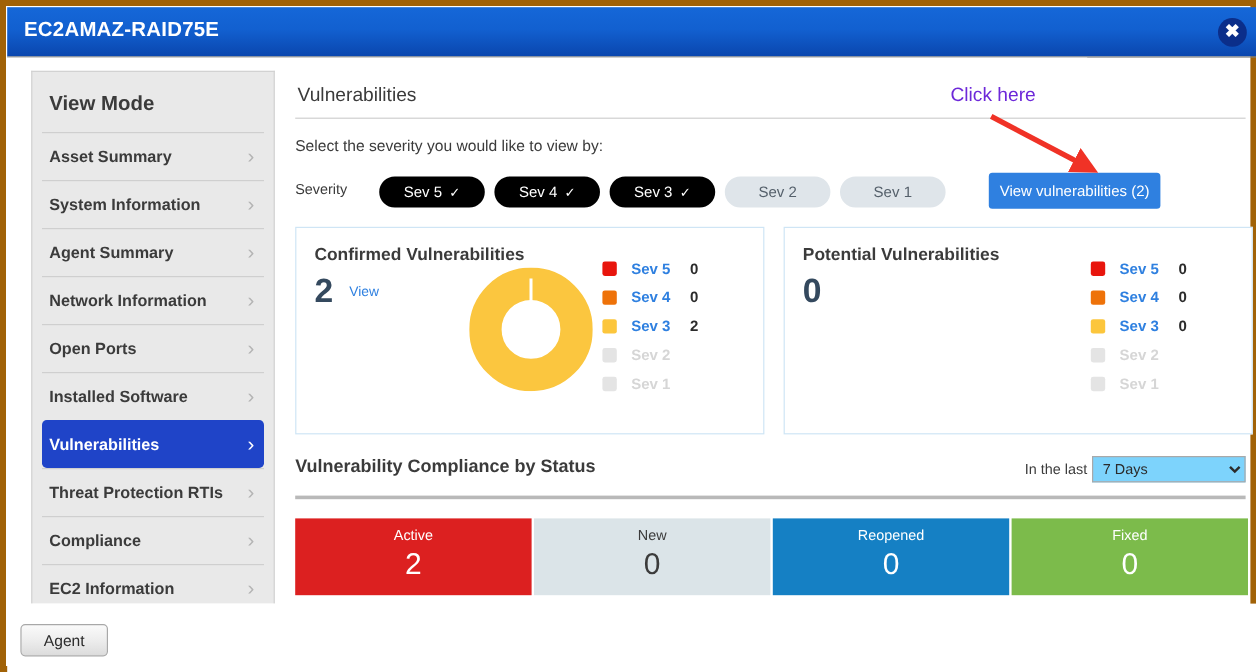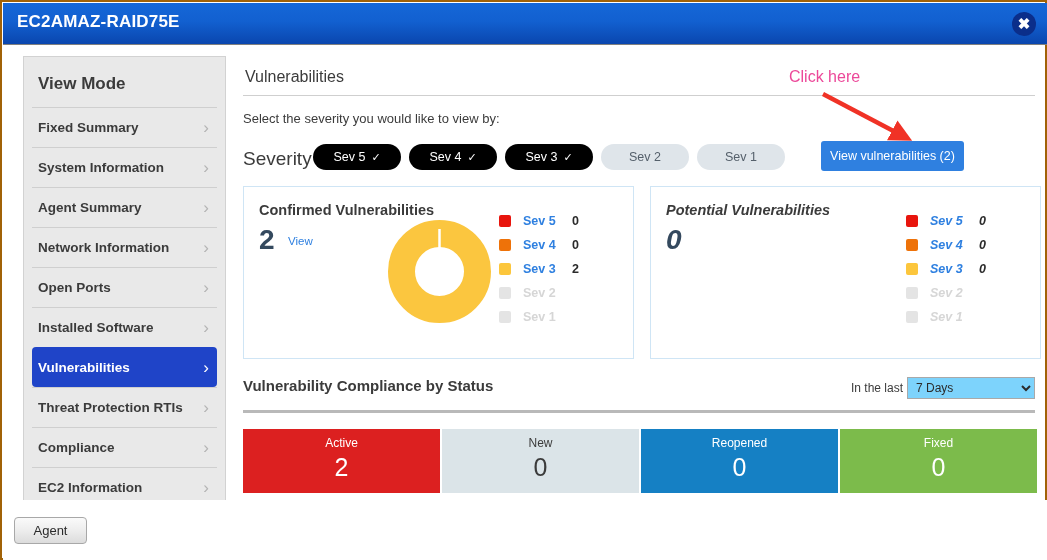--- a/index.html
+++ b/index.html
@@ -5,21 +5,21 @@
   html,body{margin:0;padding:0;}
   body{
     width:1047px;height:560px;overflow:hidden;
     background:#ffffff;
     font-family:"Liberation Sans", sans-serif;
     -webkit-font-smoothing:antialiased;
   }
   .dialog{
     position:absolute;left:0;top:0;width:1047px;height:560px;
     box-sizing:border-box;
-    border:2px solid #a16207;
+    border:5px solid #a16207;
     background:#ffffff;
   }
   
   .titlebar{
     position:absolute;left:1px;top:1px;width:1045px;height:41px;
     background:linear-gradient(to bottom,#1567d8 0%,#1260d0 45%,#0a46ae 100%);
     border-bottom:1px solid #7f7f7f;
   }
   .titlebar .title{
     position:absolute;left:14px;top:9px;
@@ -72,49 +72,49 @@
   .rule-thin{height:1px;background:#cfcfcf;margin:0 8px 0 12px;}
   .rule-thick{height:3px;background:#b9b9b9;margin:7px 8px 0 12px;}
   .hint{
     font-size:13px;color:#3b3b3b;padding:15px 0 0 12px;
   }
   
   .sev-row{
     position:relative;margin:18px 0 0 12px;height:26px;
   }
   .sev-label{
-    position:absolute;left:0;top:4px;font-size:19px;color:#3b3b3b;
+    position:absolute;left:0;top:4px;font-size:12px;color:#3b3b3b;
   }
   .sev-pill{
     position:absolute;top:0;width:88px;height:26px;line-height:26px;
     border-radius:13px;text-align:center;font-size:12.5px;cursor:pointer;
     box-sizing:border-box;
   }
   .sev-pill.on{background:#000000;color:#ffffff;}
   .sev-pill.off{background:#dfe5ea;color:#55606b;}
   .sev-pill .chk{margin-left:6px;font-size:11px;}
   .view-vuln-btn{
     position:absolute;top:-3px;left:578px;width:143px;height:30px;line-height:30px;
     background:#2f80e0;color:#ffffff;border-radius:3px;text-align:center;
     font-size:12.5px;cursor:pointer;
   }
   
   .annot-text{
-    position:absolute;left:787px;top:66px;color:#ec4899;font-size:16px;
+    position:absolute;left:787px;top:66px;color:#6d28d9;font-size:16px;
     z-index:30;
   }
   .annot-arrow{position:absolute;left:810px;top:85px;z-index:30;}
   
   .cards{position:relative;margin:16px 0 0 12px;height:173px;}
   .card{
     position:absolute;top:0;width:391px;height:173px;
     border:1px solid #cfe5f5;box-sizing:border-box;background:#ffffff;
   }
   .card.left{left:0;}
-  .card.right{left:407px;font-style:italic;}
+  .card.right{left:407px;}
   .card-title{
     font-size:14.5px;font-weight:bold;color:#3b3b3b;padding:15px 0 0 15px;
   }
   .card-big{
     position:absolute;left:15px;top:37px;font-size:28px;font-weight:bold;color:#34495e;
   }
   .card-view{
     position:absolute;left:44px;top:48px;font-size:11.5px;color:#2f80e0;cursor:pointer;
   }
   .donut{position:absolute;left:144px;top:33px;width:103px;height:103px;}
@@ -178,21 +178,21 @@
     <div class="title">EC2AMAZ-RAID75E</div>
     <div class="close-x">✖</div>
   </div>
 
   <div class="content">
 
     <div class="sidebar">
       <div class="sidebar-title">View Mode</div>
 
       <div class="side-item">
-        <span>Fixed Summary</span>
+        <span>Asset Summary</span>
         <span class="chev">›</span>
       </div>
       <div class="side-item">
         <span>System Information</span>
         <span class="chev">›</span>
       </div>
       <div class="side-item">
         <span>Agent Summary</span>
         <span class="chev">›</span>
       </div>

